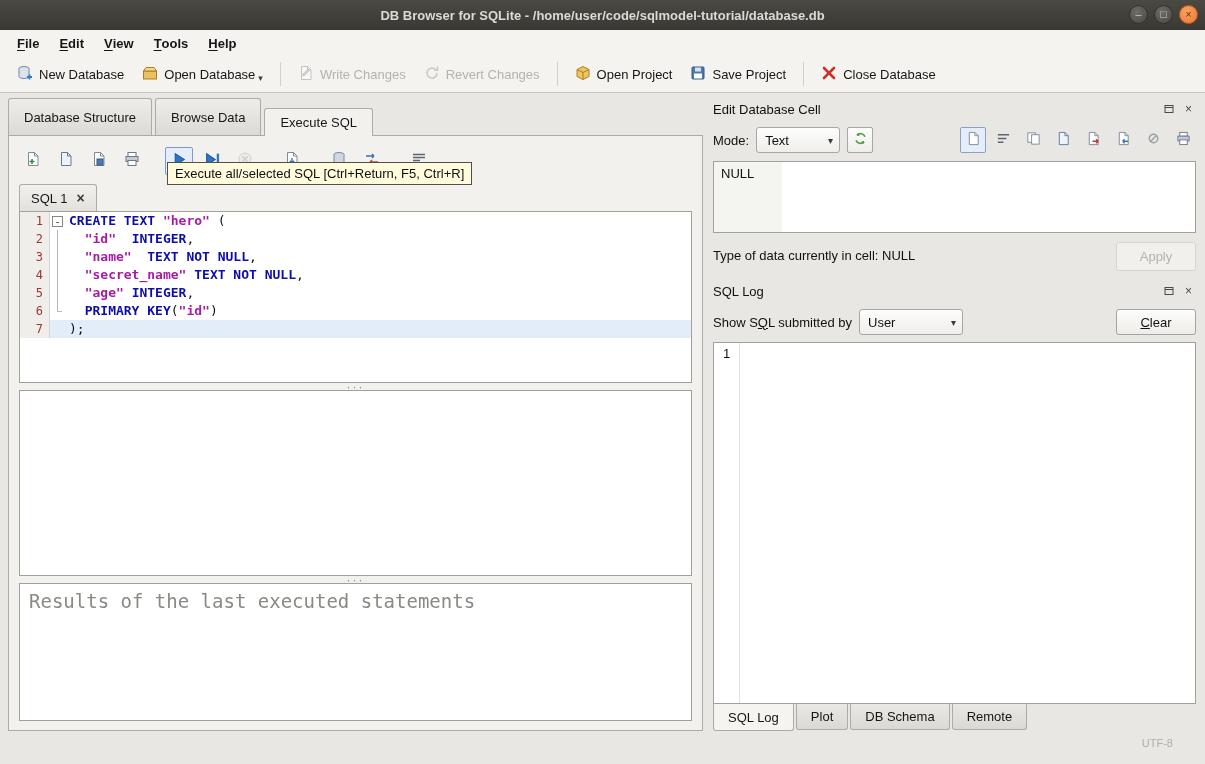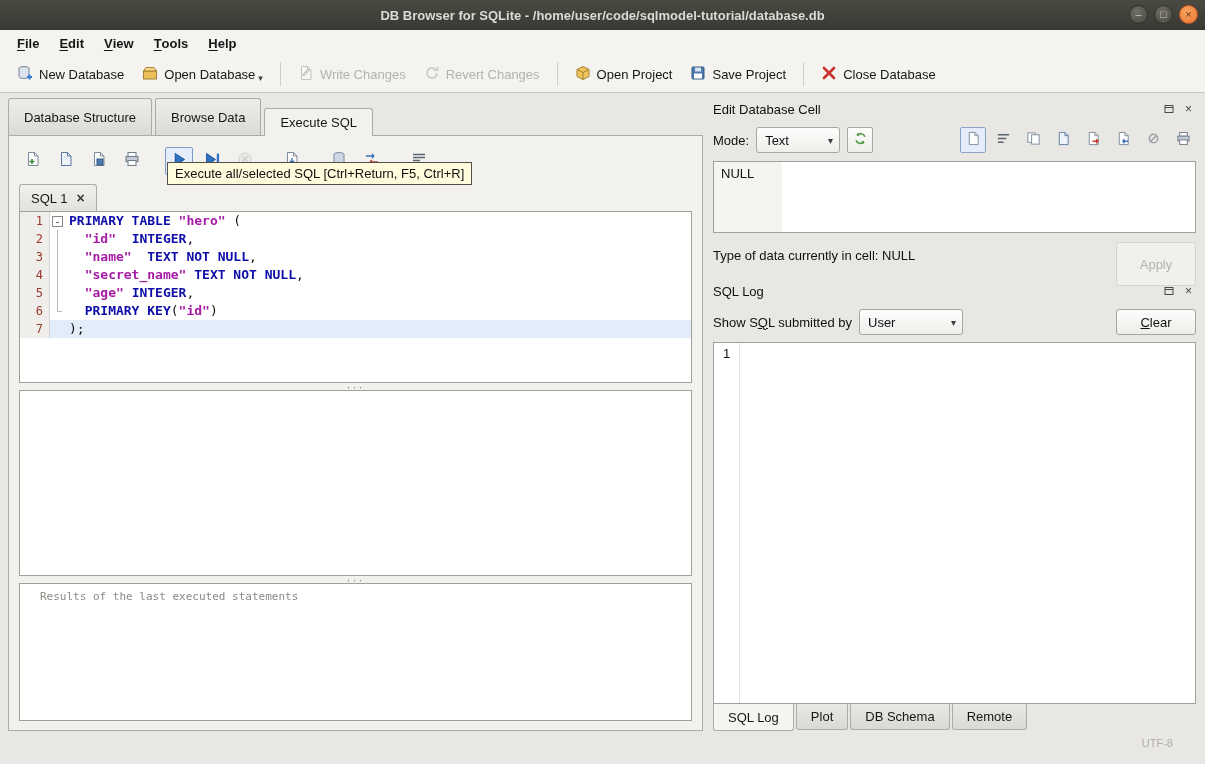--- a/index.html
+++ b/index.html
@@ -57,21 +57,21 @@
   .fold-end::before { bottom:8px; }
   .fold-end::after { content:""; position:absolute; left:7px; bottom:8px; width:5px; height:1px; background:#bbb9b5; }
   .code-text { white-space:pre; flex:1; padding-left:4px; color:#101010; }
   .code-line.current .code-text, .code-line.current .fold-col { background:#e3ecf9; }
   .tk-k { color:#0d0da8; font-weight:bold; }
   .tk-i { color:#a61ba6; font-weight:bold; }
 
   .splitter { flex:0 0 7px; display:flex; align-items:center; justify-content:center; color:#8d8b87; font-size:12px; letter-spacing:2px; line-height:4px; }
 
   .grid-area { flex:0 0 186px; margin:0 10px; border:1px solid #a2a09b; background:#fff; }
-  .results-area { flex:1; margin:0 10px 9px; border:1px solid #a2a09b; background:#fff; padding:6px 20px; font-family:"DejaVu Sans Mono",monospace; font-size:11px; color:#8b8984; }
+  .results-area { flex:1; margin:0 10px 9px; border:1px solid #a2a09b; background:#fff; padding:6px 9px; font-family:"DejaVu Sans Mono",monospace; font-size:19px; color:#8b8984; }
 
   .tooltip { position:absolute; left:167px; top:162px; background:#fffbdc; border:1px solid #524f49; padding:3px 7px; font-size:13px; color:#111; z-index:40; white-space:nowrap; }
 
   
   .right-col { flex:1; display:flex; flex-direction:column; padding:6px 9px 6px 10px; min-width:0; min-height:0; }
   .dock-header { flex:0 0 20px; display:flex; align-items:center; font-size:13px; color:#111; }
   .dock-title { flex:1; }
   .dock-btn { width:15px; height:15px; display:flex; align-items:center; justify-content:center; margin-left:5px; color:#4a4a4a; font-size:12px; line-height:1; }
   .mode-row { flex:0 0 28px; display:flex; align-items:center; gap:7px; margin-top:7px; }
   .field-label { font-size:13px; color:#111; white-space:nowrap; }
@@ -81,21 +81,21 @@
   .combo.user { width:104px; }
   .icon-btn { width:26px; height:26px; display:flex; align-items:center; justify-content:center; border:1px solid transparent; border-radius:2px; flex:0 0 26px; }
   .icon-btn.boxed { border-color:#a9a7a2; background:linear-gradient(#fdfdfc,#efeeeb); }
   .icon-btn.pressed { border-color:#8aa2c6; background:#e4edf9; }
   .spacer { flex:1; }
   .cell-icons { display:flex; gap:4px; align-items:center; }
 
   .cell-edit { flex:0 0 72px; margin-top:7px; border:1px solid #a2a09b; background:#fff; display:flex; }
   .cell-gutter { flex:0 0 68px; background:#f4f4f1; padding:4px 0 0 7px; font-size:13px; color:#111; }
   .cell-info { flex:0 0 26px; display:flex; align-items:center; margin-top:9px; font-size:13px; color:#111; position:relative; }
-  .apply-btn { position:absolute; right:0; top:0; width:80px; height:44px; display:flex; align-items:center; justify-content:center; font-size:13px; color:#b5b3ae; background:#f1f0ed; border:1px solid #d6d4d0; border-radius:3px; }
+  .apply-btn { position:absolute; right:0; top:0; width:80px; height:29px; display:flex; align-items:center; justify-content:center; font-size:13px; color:#b5b3ae; background:#f1f0ed; border:1px solid #d6d4d0; border-radius:3px; }
   .size-row { flex:0 0 18px; margin-top:4px; font-size:13px; color:#111; }
 
   .sqllog-header { margin-top:13px; }
   .filter-row { flex:0 0 28px; display:flex; align-items:center; gap:7px; margin-top:7px; }
   .clear-btn { margin-left:auto; width:80px; height:26px; display:flex; align-items:center; justify-content:center; font-size:13px; color:#111; background:linear-gradient(#fdfdfc,#edece8); border:1px solid #a6a49f; border-radius:3px; }
   .log-area { flex:1; margin-top:6px; border:1px solid #a2a09b; background:#fff; display:flex; min-height:0; }
   .log-gutter { flex:0 0 26px; border-right:1px solid #e4e2de; padding-top:3px; text-align:center; font-size:13px; color:#111; }
 
   .bottom-tabs { flex:0 0 27px; display:flex; align-items:flex-start; }
   .b-tab { height:26px; padding:0 14px; display:flex; align-items:center; font-size:13px; background:linear-gradient(#e9e8e5,#dbd9d5); border:1px solid #adaba6; border-top:none; border-radius:0 0 3px 3px; margin-right:2px; color:#161616; }
@@ -276,21 +276,21 @@
             <span class="tab-close">×</span>
           </div>
         </div>
 
         <div class="editor">
             <div class="code-line">
               <div class="gutter-num">1</div>
               <div class="fold-col">
                 <span class="fold-box">-</span>
               </div>
-              <div class="code-text"><span class="tk-k">PRIMARY TABLE</span><span> </span><span class="tk-i">"hero"</span><span> (</span></div>
+              <div class="code-text"><span class="tk-k">CREATE TEXT</span><span> </span><span class="tk-i">"hero"</span><span> (</span></div>
             </div>
             <div class="code-line">
               <div class="gutter-num">2</div>
               <div class="fold-col fold-mid"></div>
               <div class="code-text"><span>  </span><span class="tk-i">"id"</span><span>  </span><span class="tk-k">INTEGER</span><span>,</span></div>
             </div>
             <div class="code-line">
               <div class="gutter-num">3</div>
               <div class="fold-col fold-mid"></div>
               <div class="code-text"><span>  </span><span class="tk-i">"name"</span><span>  </span><span class="tk-k">TEXT NOT NULL</span><span>,</span></div>

